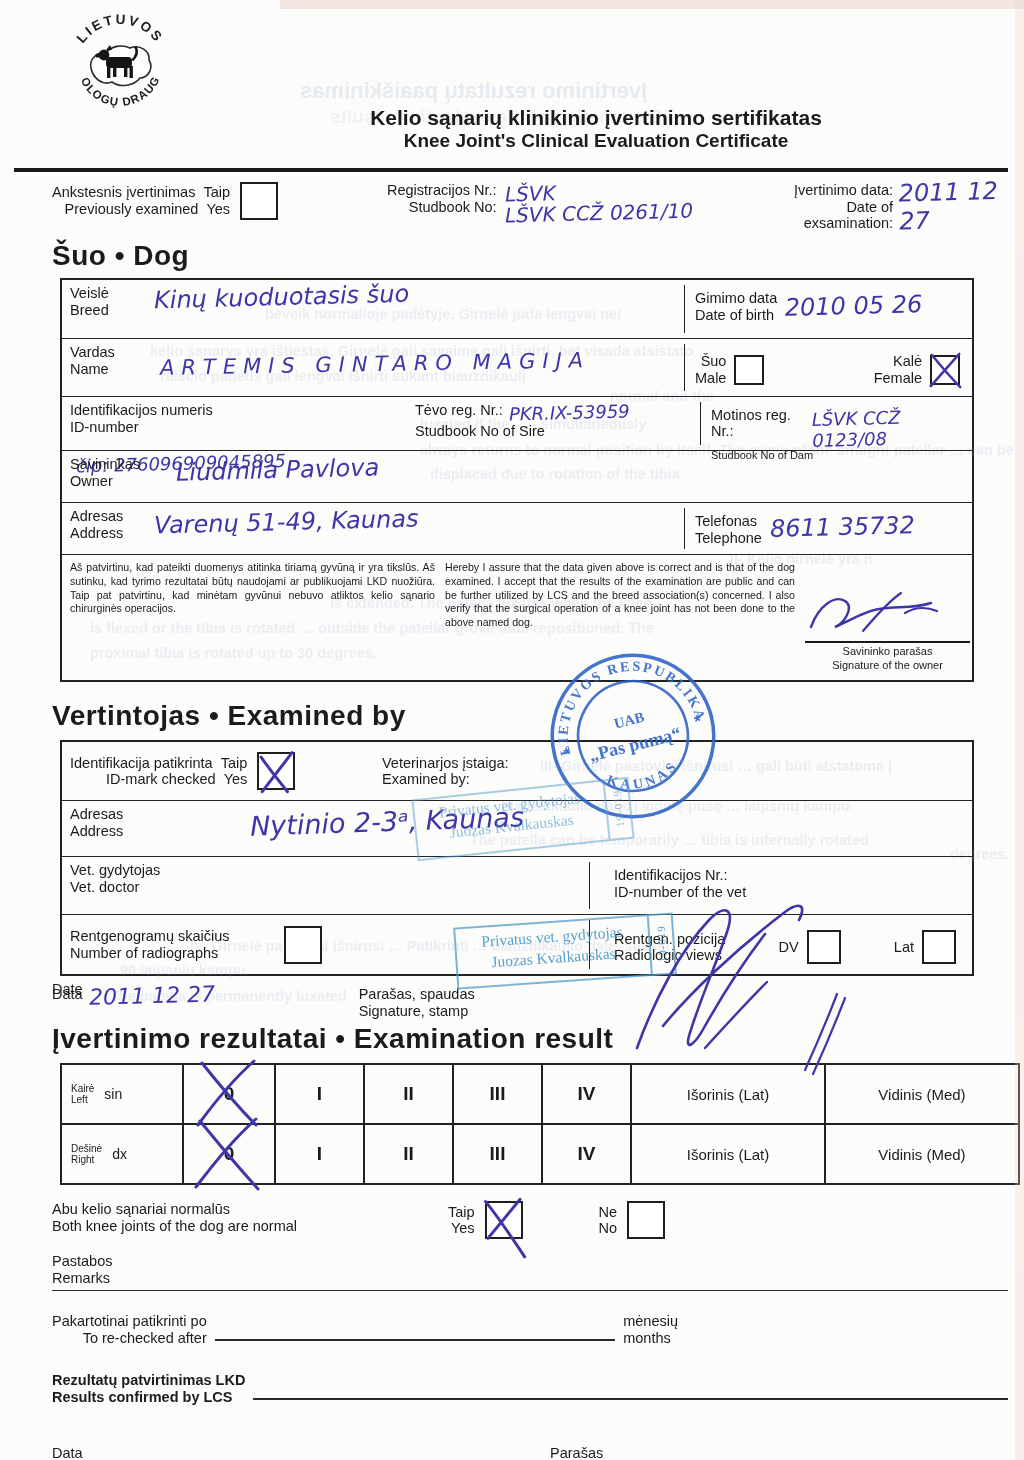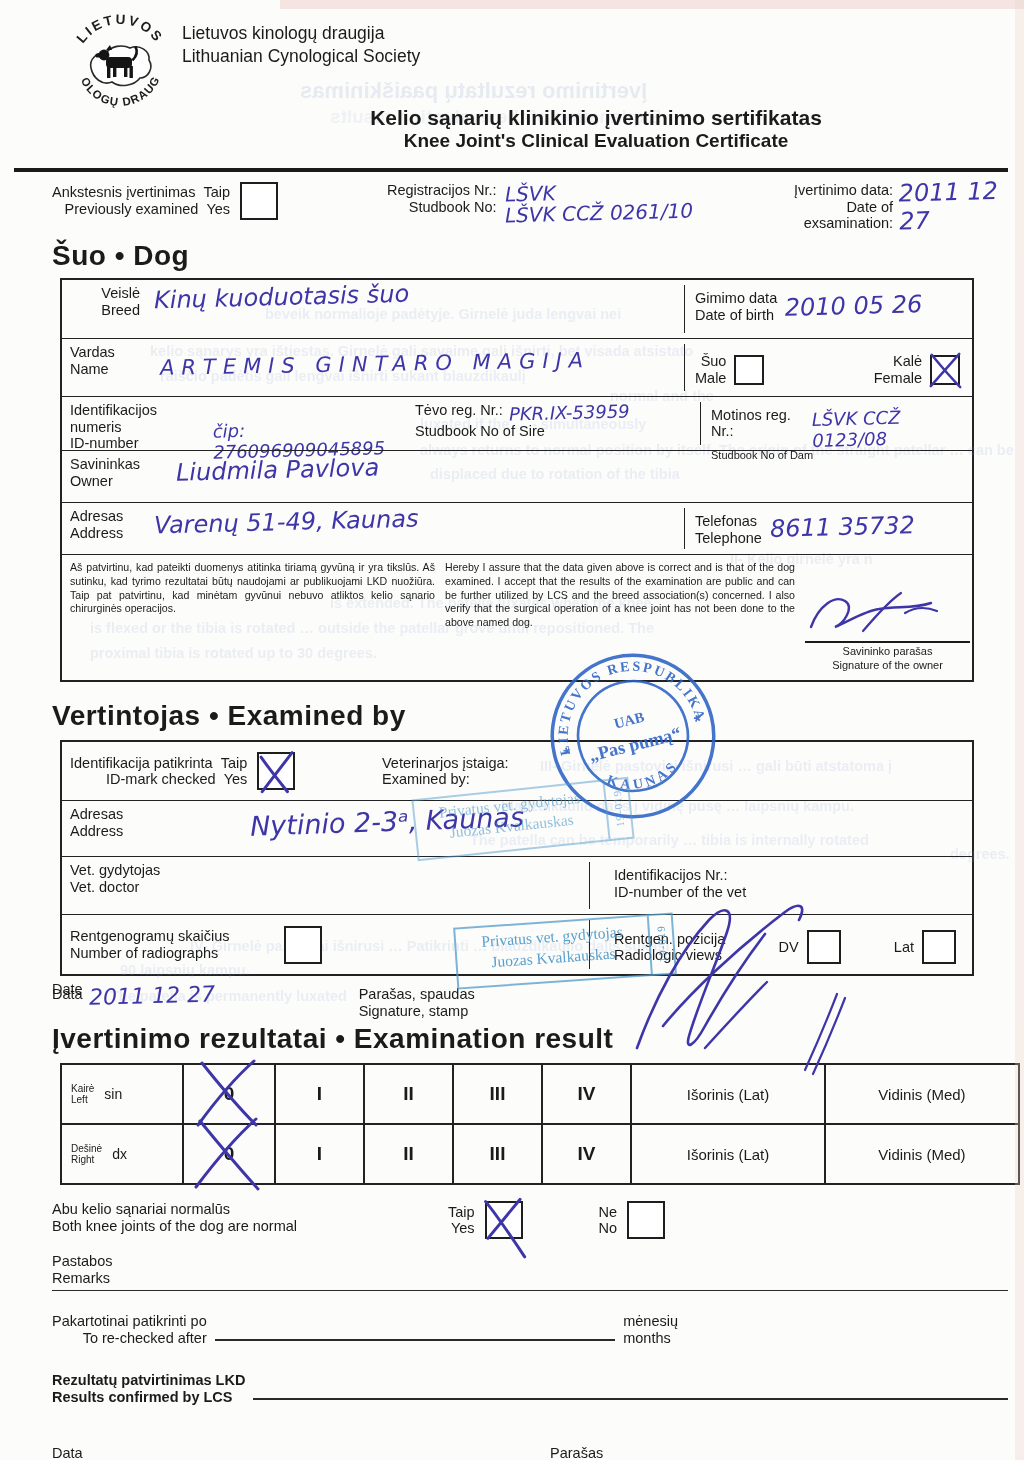--- a/index.html
+++ b/index.html
@@ -143,24 +143,20 @@
         <rect x="47" y="58" width="3.4" height="12"></rect>
         <rect x="53" y="58" width="3.4" height="11"></rect>
         <rect x="64" y="58" width="3.4" height="11"></rect>
         <rect x="69.5" y="58" width="3.4" height="12"></rect>
         <path d="M71,52 q7,-7 3,-13 l2.6,-1 q4,8 -3,15 z"></path>
         <circle cx="44" cy="47" r="5.4"></circle>
         <rect x="35.5" y="45.5" width="7" height="4" rx="1.5"></rect>
         <path d="M46,42 l4,-5 2,5 z"></path>
       </g>
     </svg>
-    <div class="orgs">
-      <div>Lietuvos kinologų draugija</div>
-      <div>Lithuanian Cynological Society</div>
-    </div>
     <div class="titles">
       <div class="t1">Kelio sąnarių klinikinio įvertinimo sertifikatas</div>
       <div class="t2">Knee Joint's Clinical Evaluation Certificate</div>
     </div>
   </div>
 
   <div class="toprow">
     <div class="g1">
       <div class="lp tr">
         <span><span>Ankstesnis įvertinimas</span>&nbsp;&nbsp;<span>Taip</span></span>
@@ -185,21 +181,21 @@
       </div>
       <span class="hw h24 r1" style="margin-top:-4px;">2011   12  27</span>
     </div>
   </div>
 
   <h2 class="sec-h" style="margin:6px 0 6px 52px;">Šuo • Dog</h2>
 
   <div class="box">
 
     <div class="brow" style="height:58px;">
-      <div class="lp" style="width:70px;text-align:right;">
+      <div class="lp" style="width:70px;">
         <span>Veislė</span>
         <span>Breed</span>
       </div>
       <span class="hw h24 r1" style="margin-left:14px;margin-top:-2px;">Kinų kuoduotasis šuo</span>
       <div style="flex:1;"></div>
       <div class="rcell" style="width:280px;display:flex;gap:8px;">
         <div class="lp">
           <span>Gimimo data</span>
           <span>Date of birth</span>
         </div>
@@ -231,21 +227,21 @@
             <svg class="xm" viewBox="0 0 40 40">
               <path class="ink" stroke-width="2.6" d="M5 37 L35 3"></path>
               <path class="ink" stroke-width="2.6" d="M6 4 C15 15 25 27 36 38"></path>
             </svg>
           </span>
         </div>
       </div>
     </div>
 
     <div class="brow" style="height:54px;">
-      <div style="display:flex;width:345px;">
+      <div style="display:flex;width:345px;flex-direction:column;">
         <div class="lp">
           <span>Identifikacijos numeris</span>
           <span>ID-number</span>
         </div>
         <span class="hw h18 r1" style="margin-left:6px;margin-top:16px;">čip: 276096909045895</span>
       </div>
       <div style="width:285px;">
         <div style="display:flex;gap:6px;">
           <span style="font-size:14.5px;">Tėvo reg. Nr.:</span>
           <span class="hw h18 r1">PKR.IX-53959</span>

